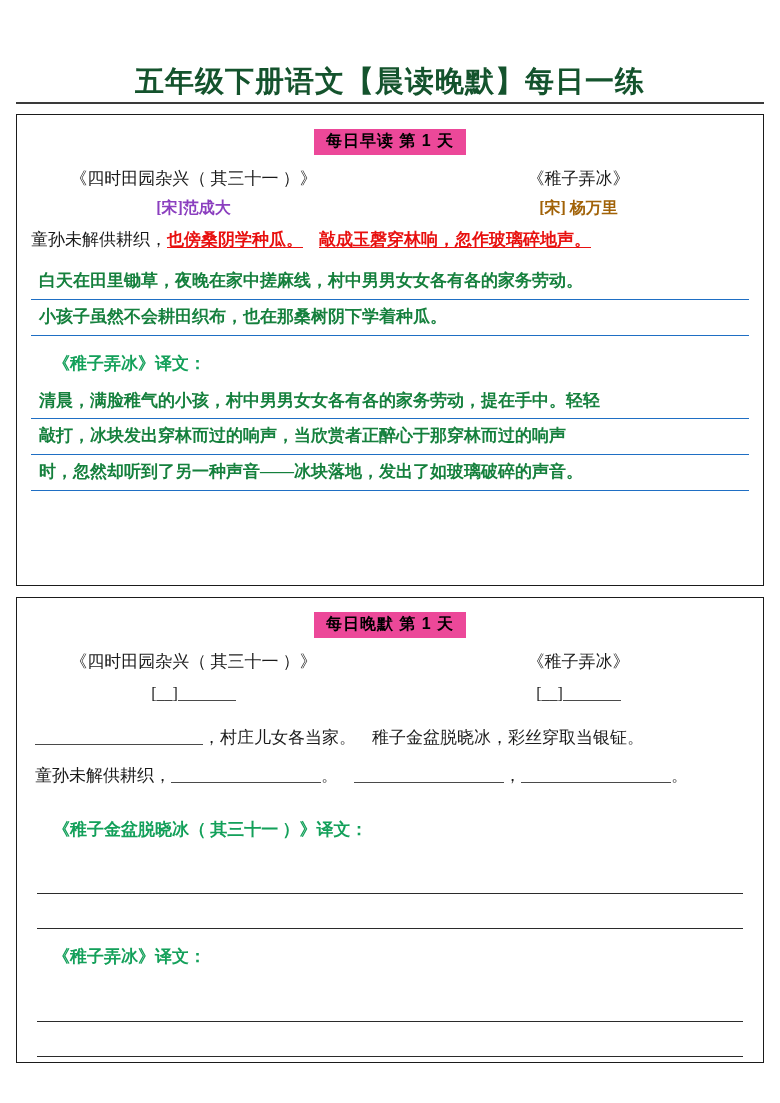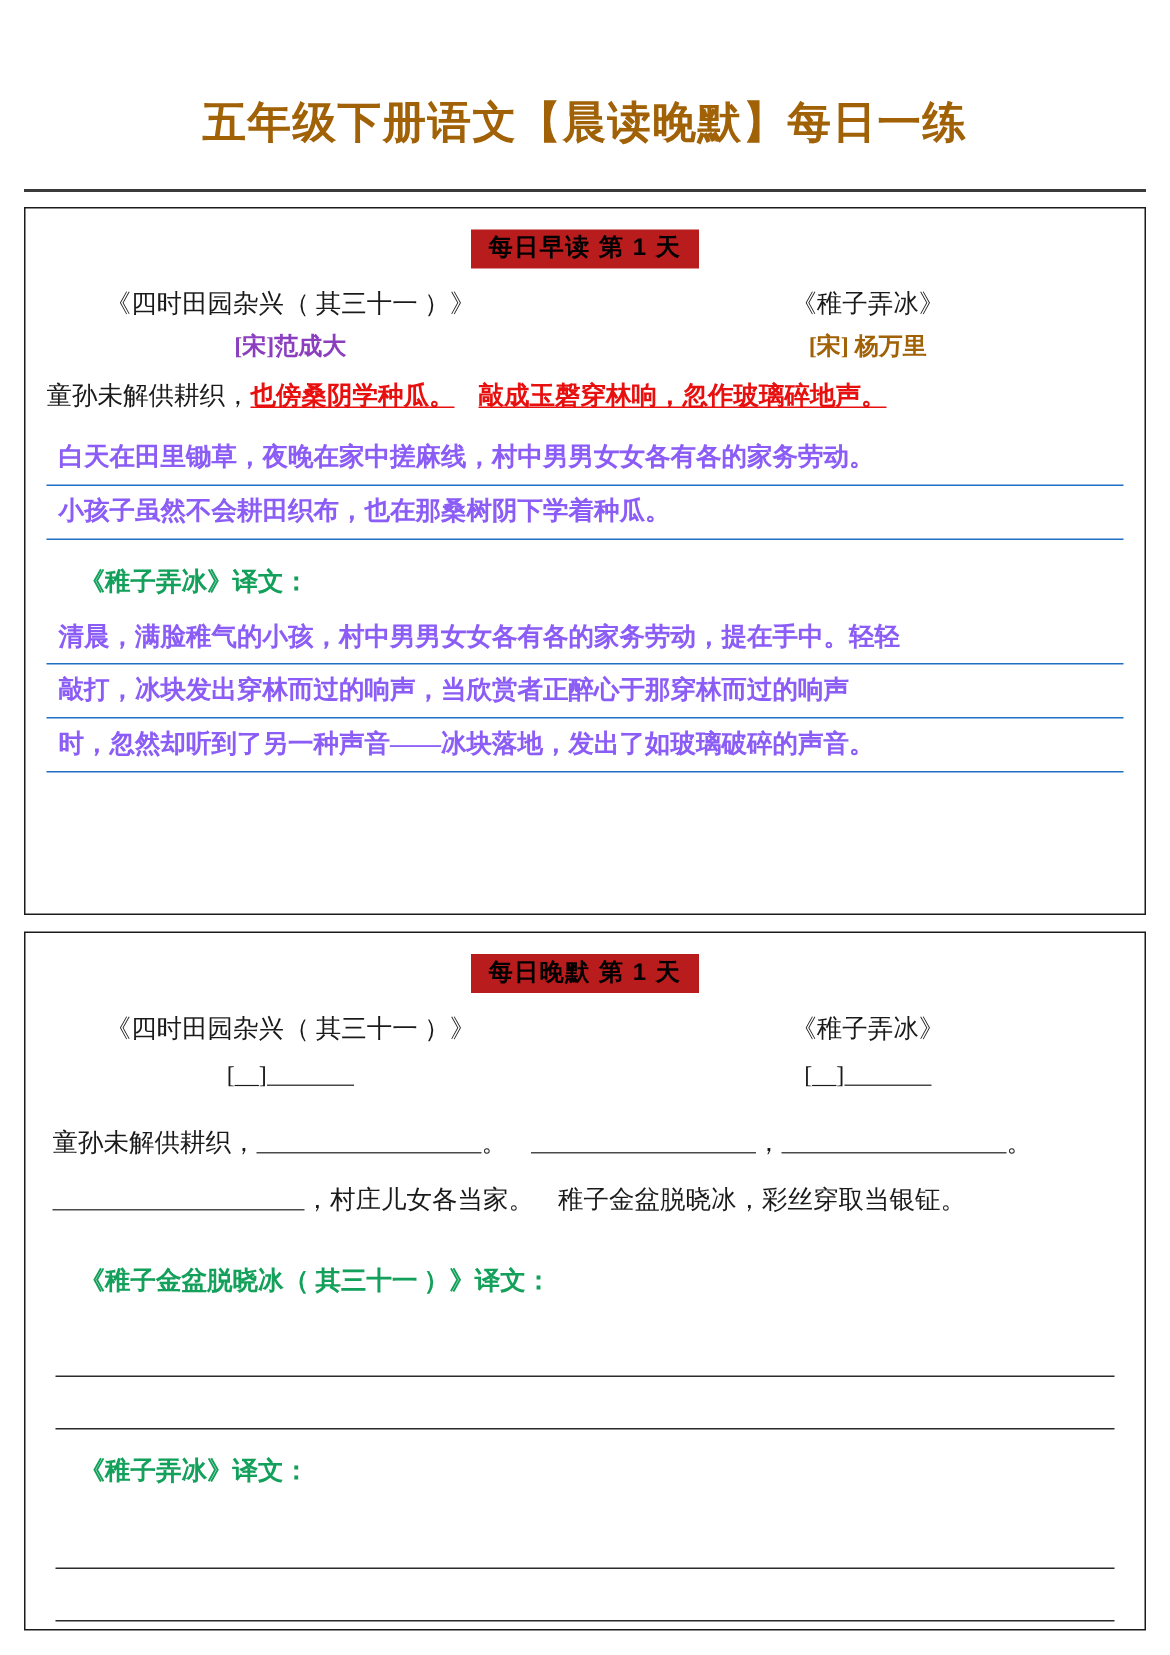--- a/index.html
+++ b/index.html
@@ -22,23 +22,23 @@
     padding: 0 16px;
   }
 
   
   .doc-title {
     text-align: center;
     font-family: "Liberation Sans", "DejaVu Sans", sans-serif;
     font-weight: bold;
     font-size: 29px;
     letter-spacing: 1px;
-    color: #a16207;
+    color: #14532d;
     padding-top: 62px;
-    padding-bottom: 24px;
+    padding-bottom: 0;
     white-space: nowrap;
   }
   .title-rule {
     border-bottom: 2px solid #3a3a3a;
     margin: 0 0 10px 0;
   }
 
   
   .section {
     border: 1.5px solid #1b1b1b;
@@ -49,21 +49,21 @@
   }
   .section.morning { height: 472px; }
   .section.evening { height: 466px; }
 
   .section-head {
     text-align: center;
     margin: 2px 0 8px 0;
   }
   .section-head-label {
     display: inline-block;
-    background: #b91c1c;
+    background: #ec4899;
     color: #000000;
     font-family: "Liberation Sans", "DejaVu Sans", sans-serif;
     font-weight: bold;
     font-size: 16px;
     padding: 2px 12px 3px 12px;
     letter-spacing: 1px;
   }
 
   
   .poem-row {
@@ -112,21 +112,21 @@
     color: #13a05a;
     font-weight: bold;
     font-size: 17px;
     line-height: 2.35;
     padding-left: 22px;
     white-space: nowrap;
   }
 
   
   .trans-line {
-    color: #8b5cf6;
+    color: #15803d;
     font-weight: bold;
     font-size: 17px;
     line-height: 1.98;
     border-bottom: 1.4px solid #1f6fc4;
     padding: 0 2px 1px 8px;
     white-space: nowrap;
   }
   .blank-author {
     font-size: 16px;
     color: #1a1a1a;
@@ -218,25 +218,25 @@
       </div>
       <div class="poem-col right">
         <div class="poem-title">《稚子弄冰》</div>
         <div class="blank-author"><span>[__]</span><span class="ul ul-sm"></span></div>
       </div>
     </div>
 
     <div class="spacer-8"></div>
 
     <div class="fill-line">
+      <span class="ul ul-lg"></span><span>，村庄儿女各当家。</span><span class="gap"></span><span>稚子金盆脱晓冰，彩丝穿取当银钲。</span>
+    </div>
+
+    <div class="fill-line">
       <span>童孙未解供耕织，</span><span class="ul ul-md"></span><span>。</span><span class="gap"></span><span class="ul ul-md"></span><span>，</span><span class="ul ul-md"></span><span>。</span>
-    </div>
-
-    <div class="fill-line">
-      <span class="ul ul-lg"></span><span>，村庄儿女各当家。</span><span class="gap"></span><span>稚子金盆脱晓冰，彩丝穿取当银钲。</span>
     </div>
 
     <div class="spacer-14"></div>
 
     <div class="trans-head">《稚子金盆脱晓冰（ 其三十一 ）》译文：</div>
     <div class="answer-line first"></div>
     <div class="answer-line"></div>
 
     <div class="spacer-8"></div>
 

